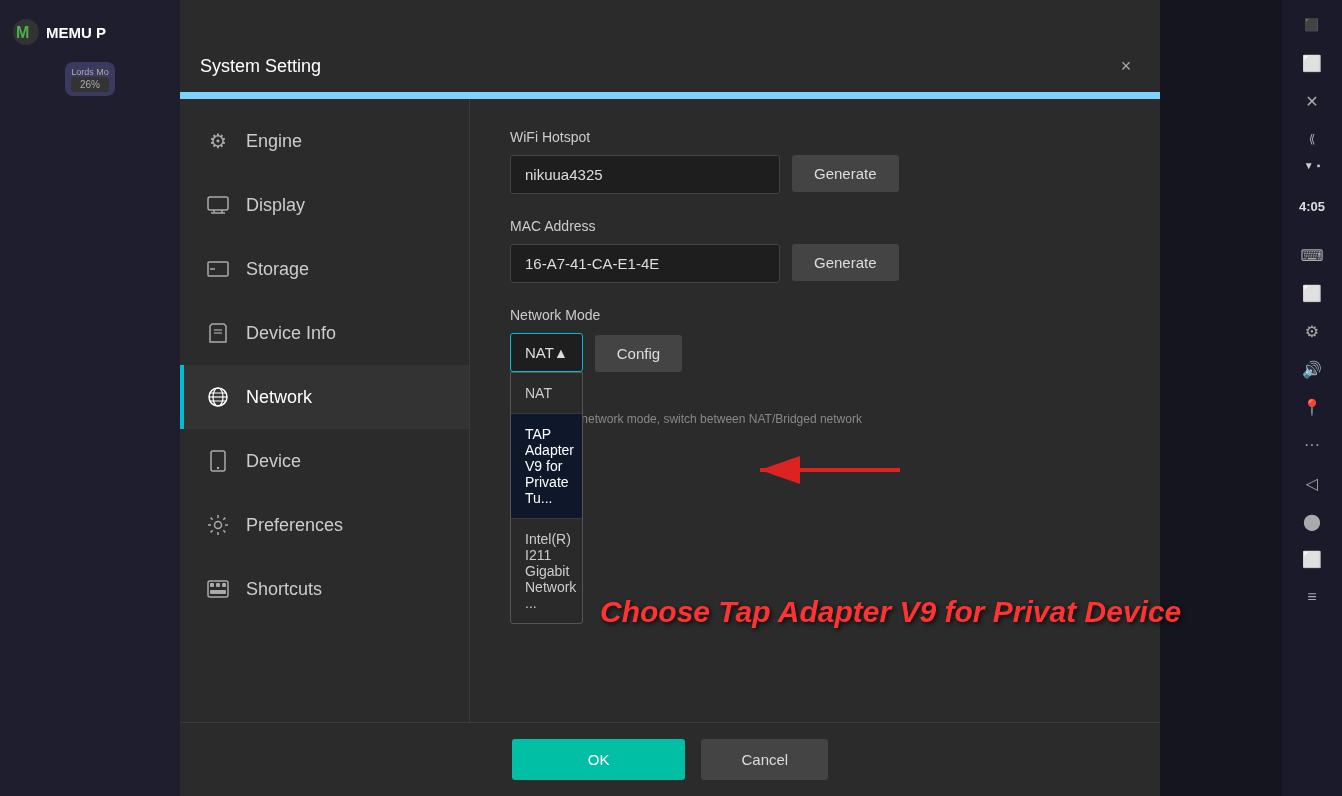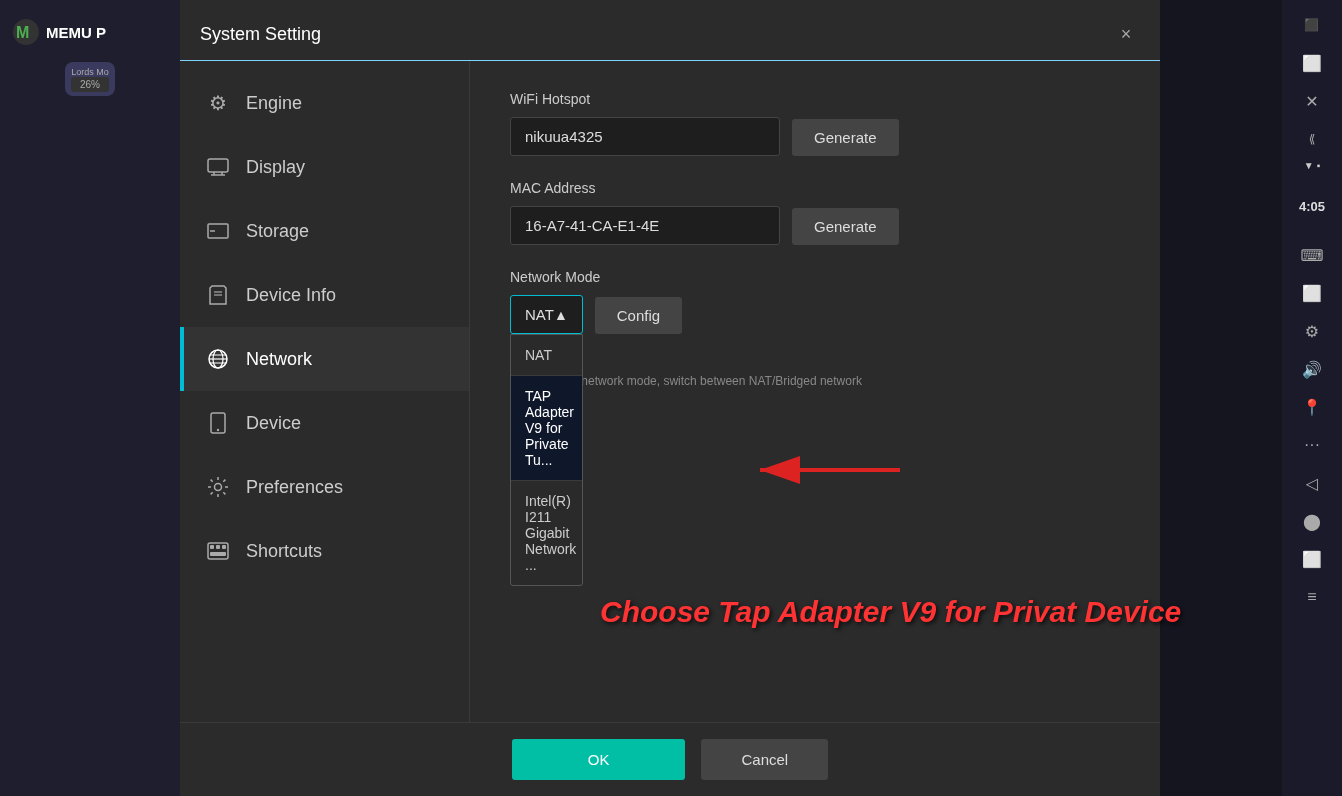--- a/index.html
+++ b/index.html
@@ -137,22 +137,23 @@
       background: #2b2b2b;
       display: flex;
       flex-direction: column;
     }
 
     .dialog-header {
       display: flex;
       align-items: center;
       justify-content: space-between;
       padding: 20px 20px 12px 20px;
-      border-bottom: 1px solid #7dd3fc;
+      border-bottom: 7px solid #7dd3fc;
       flex-shrink: 0;
+      margin-top: 32px;
     }
 
     .dialog-title {
       color: #ffffff;
       font-size: 18px;
       font-weight: 500;
     }
 
     .dialog-close {
       width: 28px;
@@ -224,21 +225,21 @@
     }
 
     .section-title {
       color: #ccc;
       font-size: 14px;
       margin-bottom: 10px;
     }
 
     .input-row {
       display: flex;
-      align-items: flex-end;
+      align-items: flex-start;
       gap: 12px;
       margin-bottom: 24px;
     }
 
     .text-input {
       background: #1e1e1e;
       border: 1px solid #444;
       color: #ddd;
       padding: 10px 14px;
       font-size: 15px;

